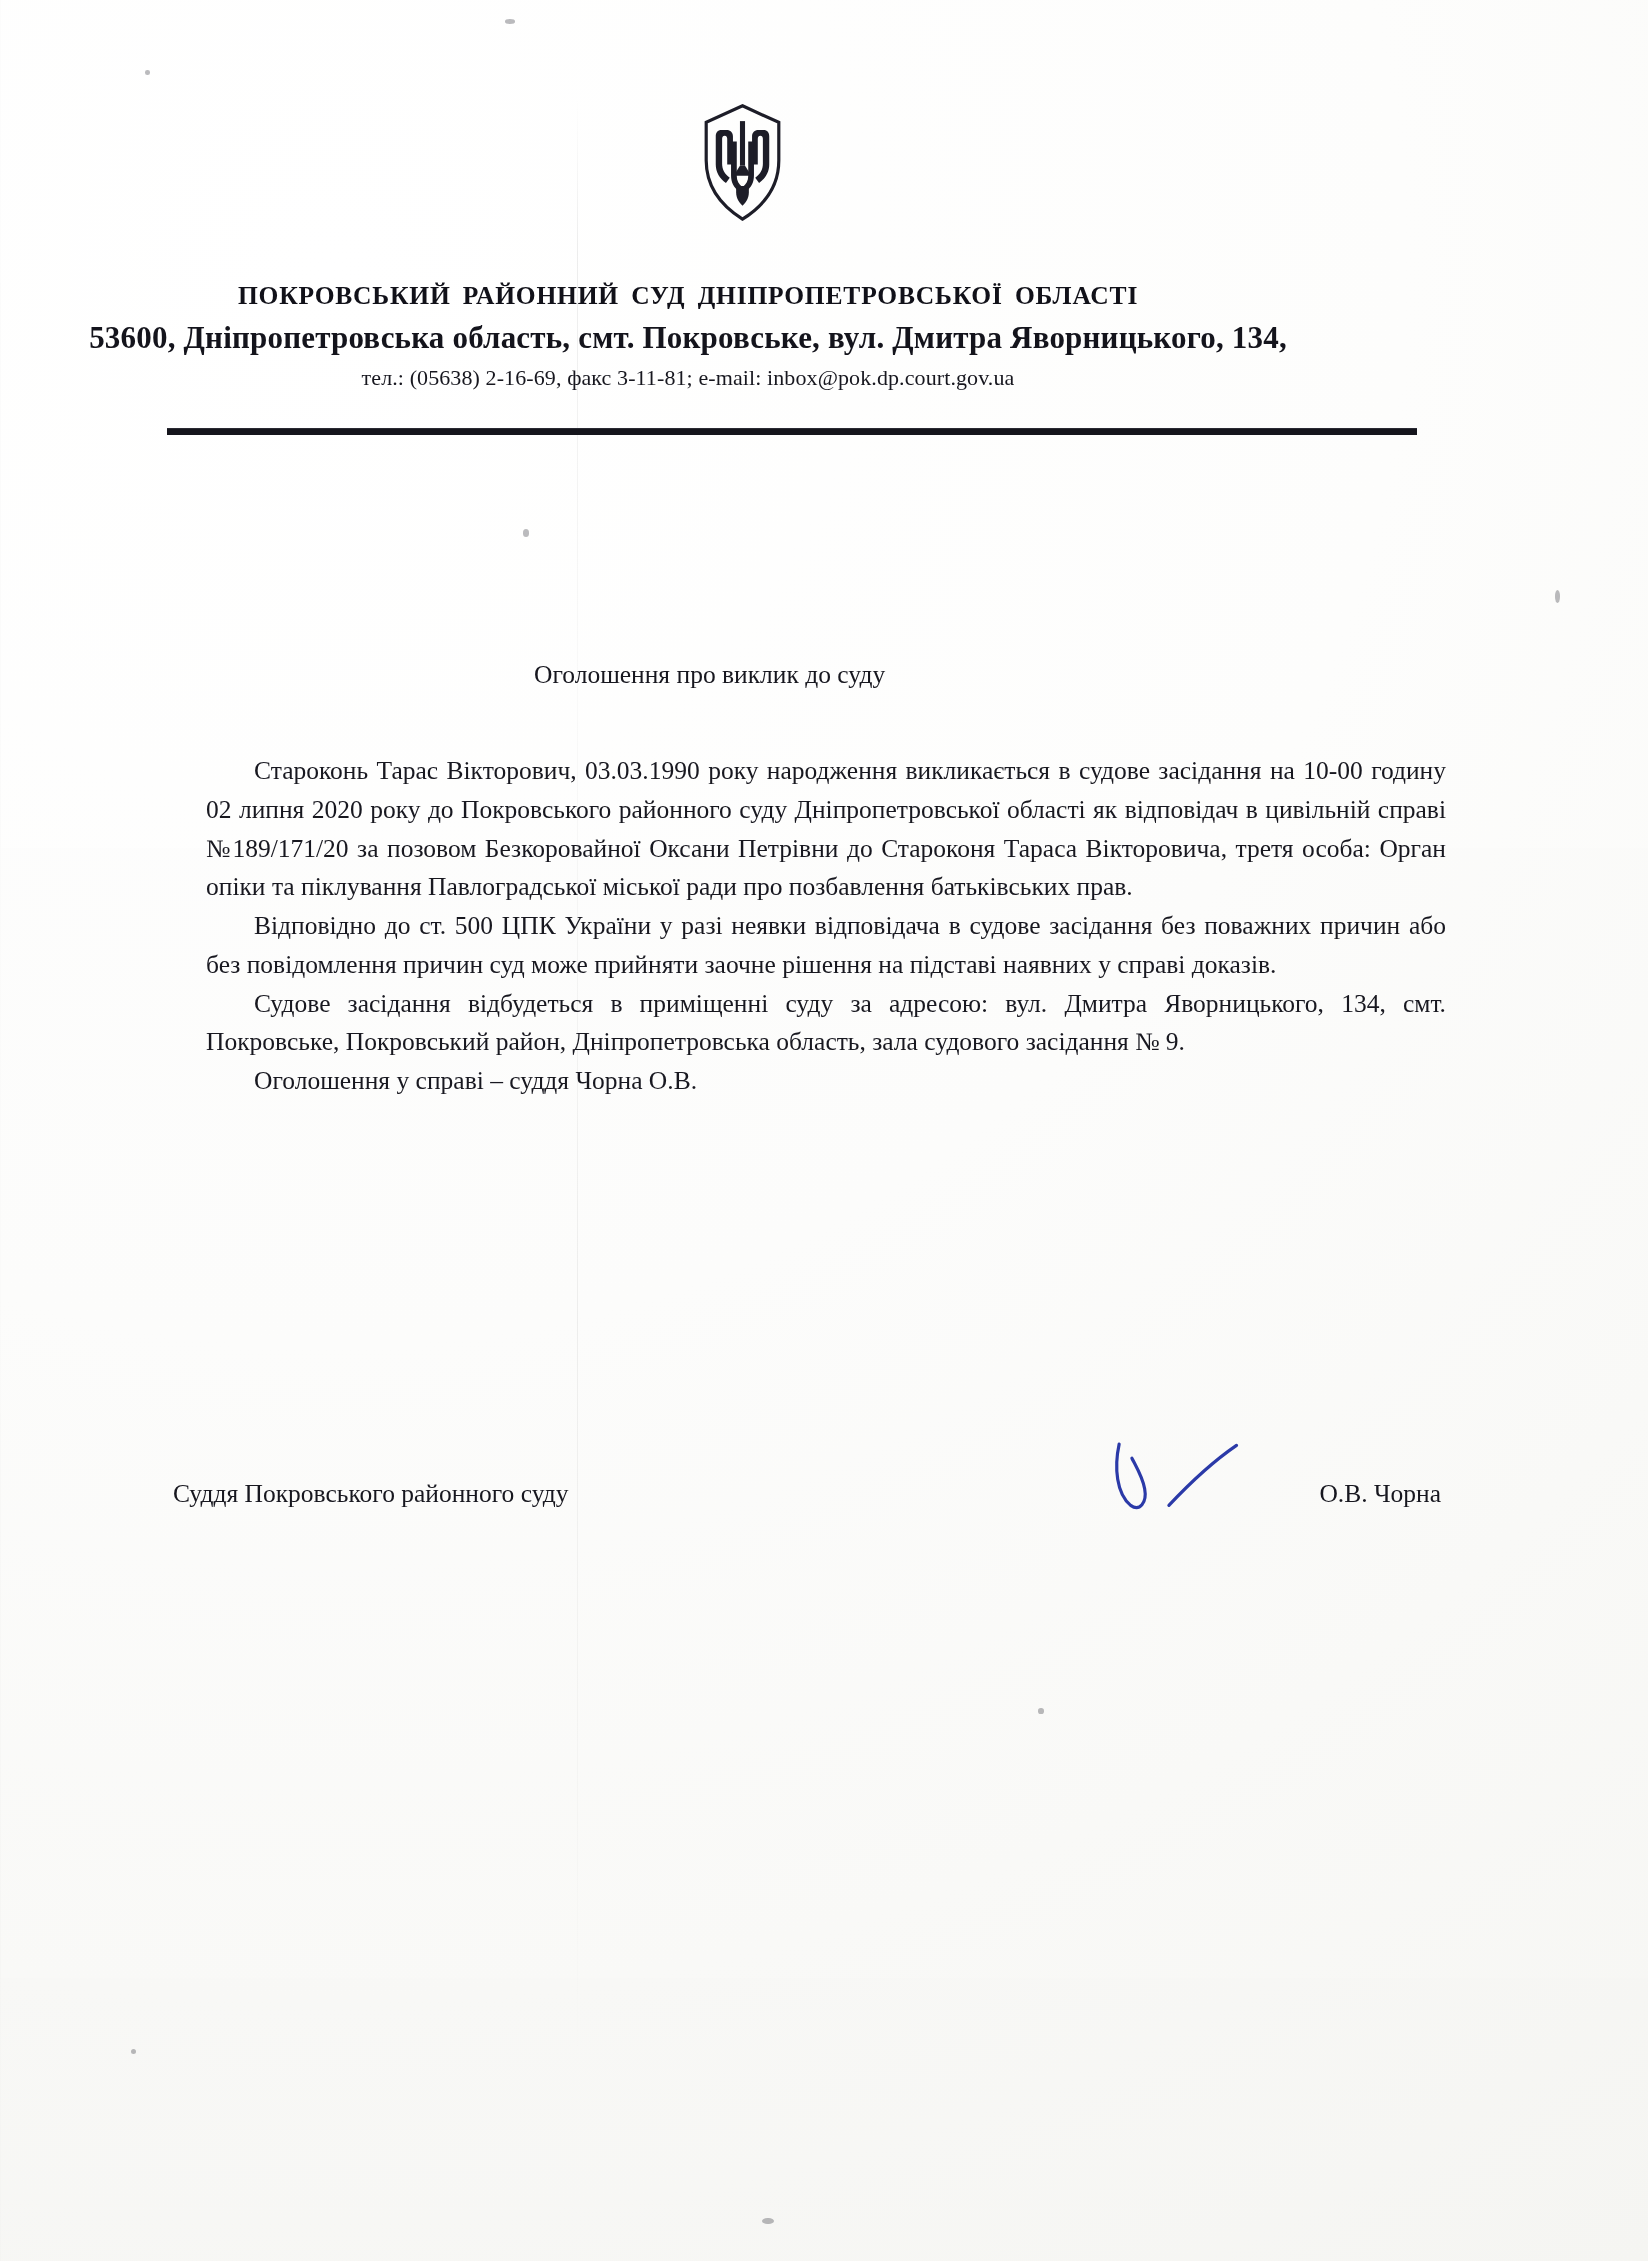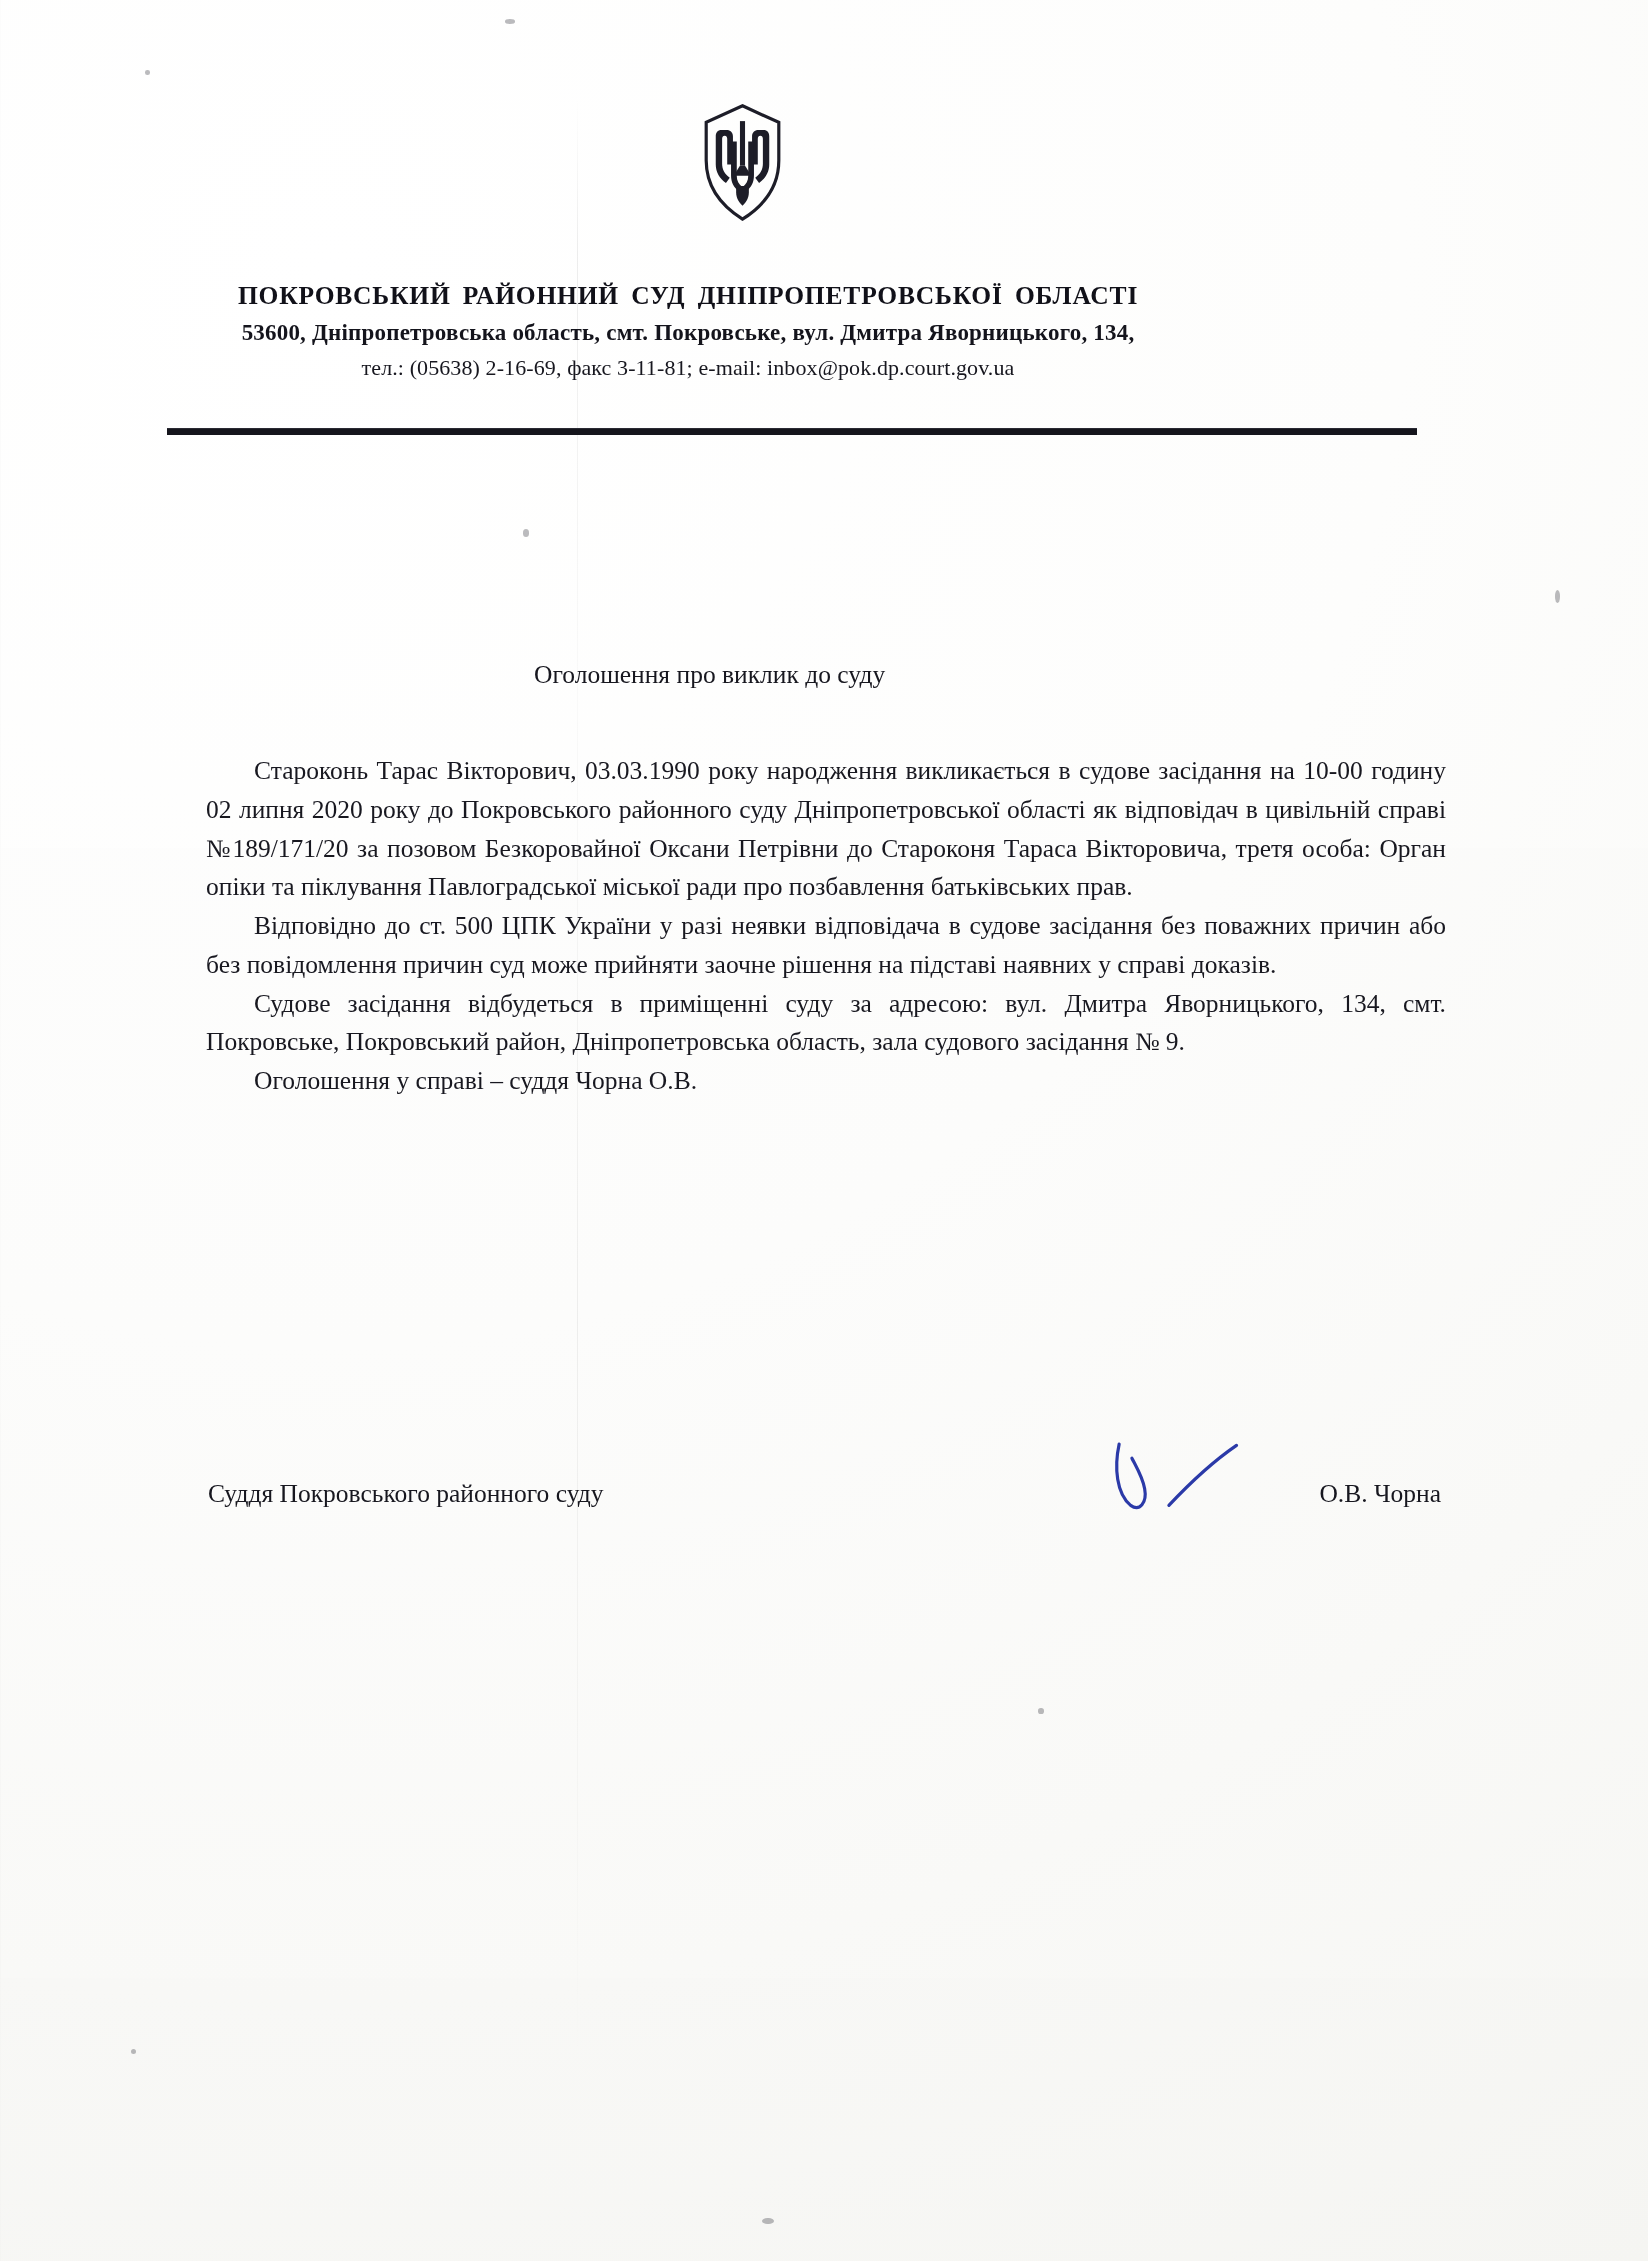--- a/index.html
+++ b/index.html
@@ -66,21 +66,21 @@
   }
   .org-name {
     font-weight: bold;
     font-size: 25.5px;
     letter-spacing: 0.8px;
     word-spacing: 5.1px;
     color: #111119;
   }
   .org-addr {
     font-weight: bold;
-    font-size: 23px;
+    font-size: 31px;
     margin-top: 9px;
     letter-spacing: 0.2px;
     color: #14141c;
   }
   .org-contacts {
     font-size: 22px;
     margin-top: 9px;
     letter-spacing: 0.1px;
     color: #17171f;
   }
@@ -133,21 +133,20 @@
     left: 173px;
     top: 1479px;
     width: 1268px;
     font-size: 25.5px;
     color: #17171f;
   }
   .sign-left {
     position: absolute;
     left: 0;
     top: 0;
-    margin-left: 35px;
   }
   .sign-right {
     position: absolute;
     right: 0;
     top: 0;
   }
   .signature {
     position: absolute;
     left: 927px;
     top: -40px;

